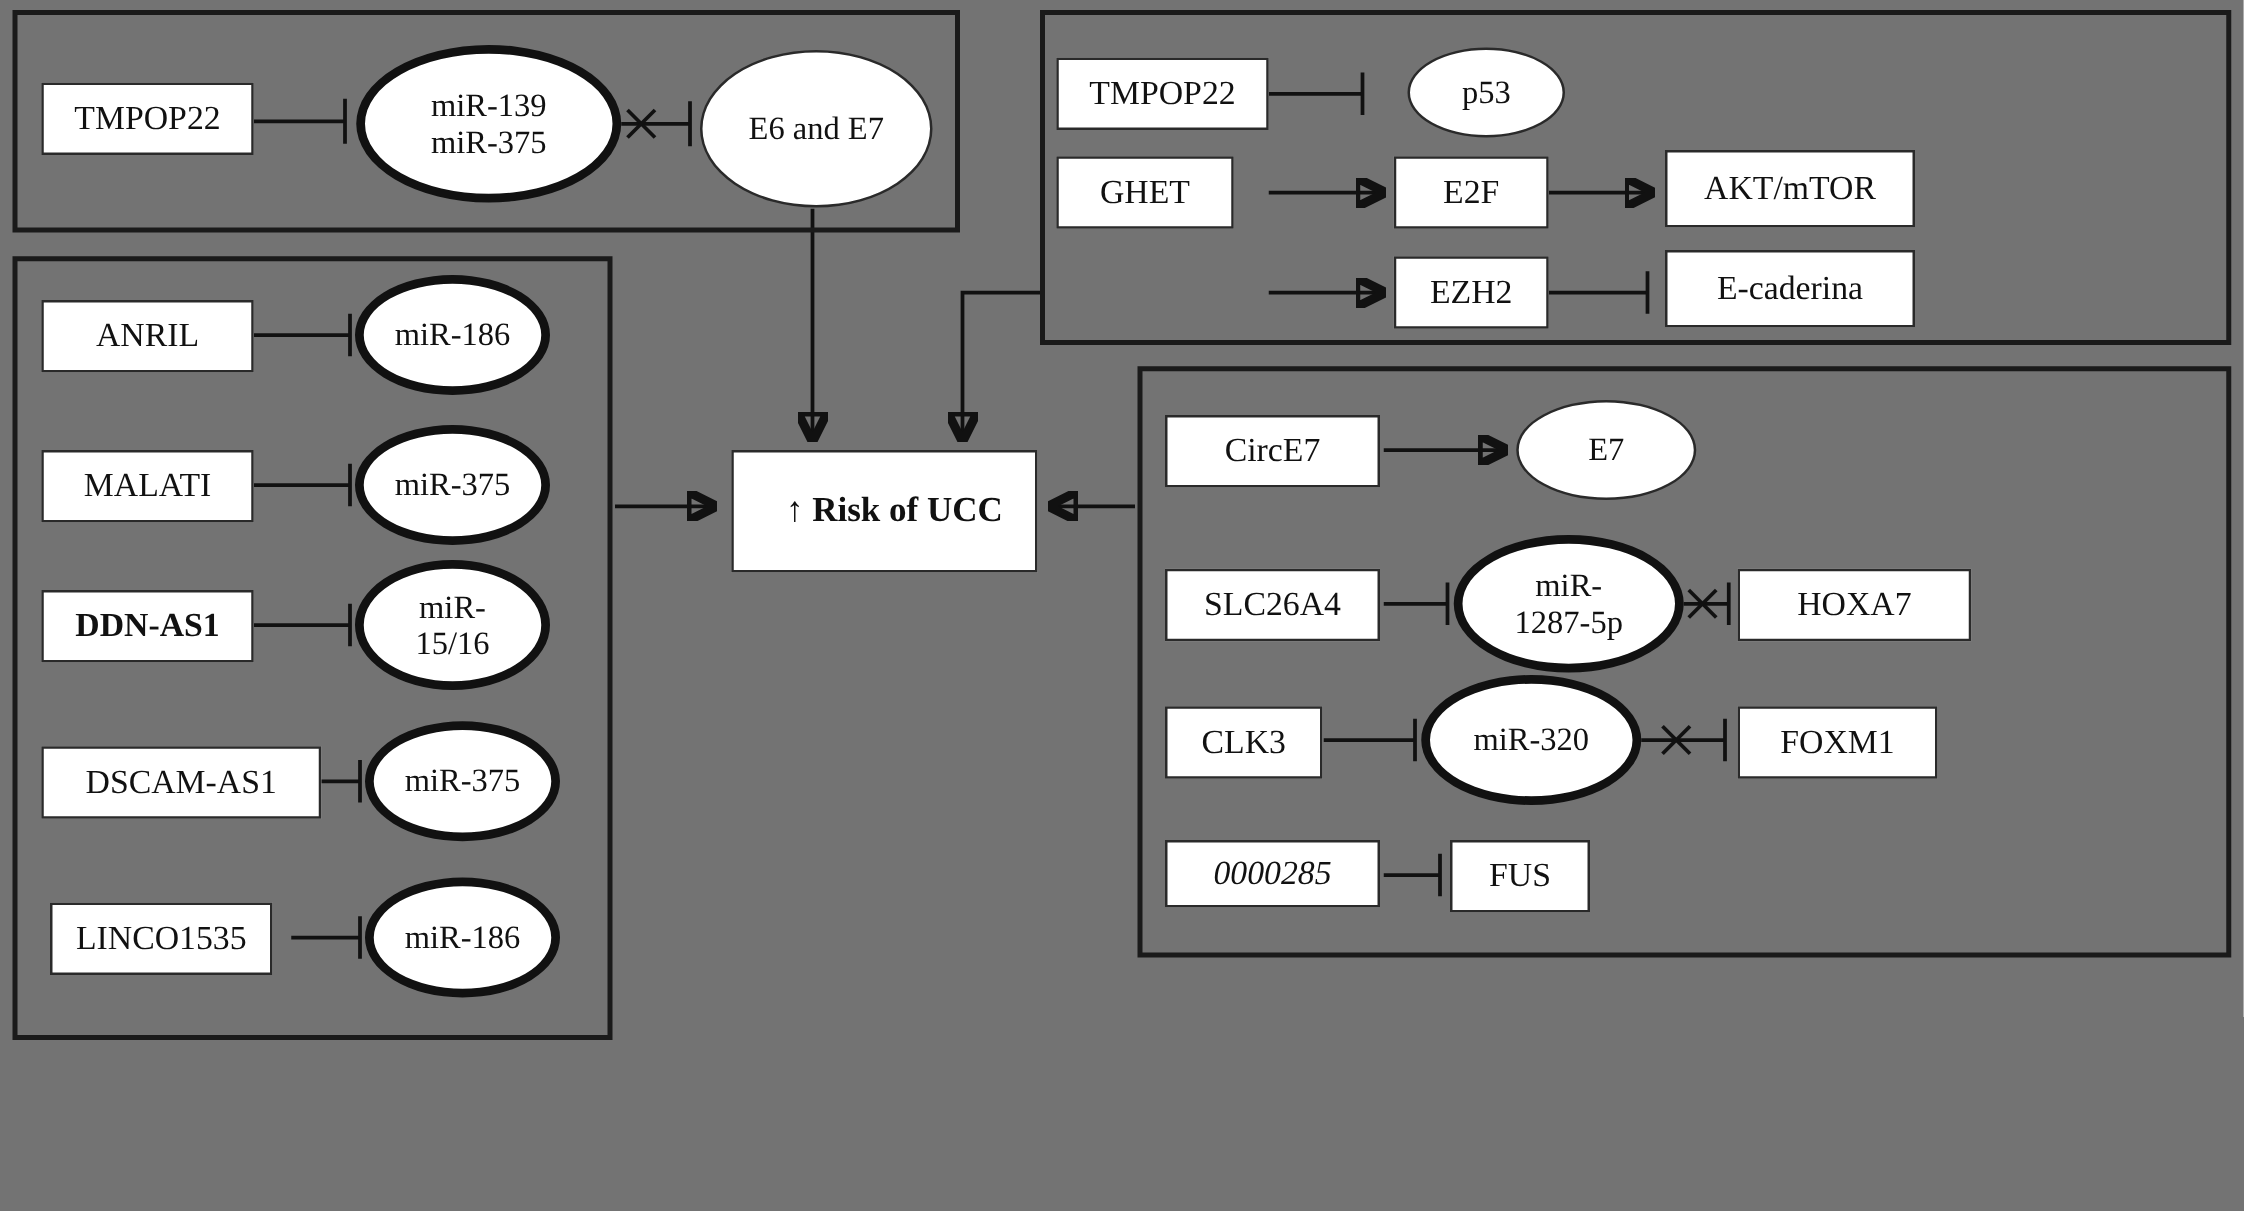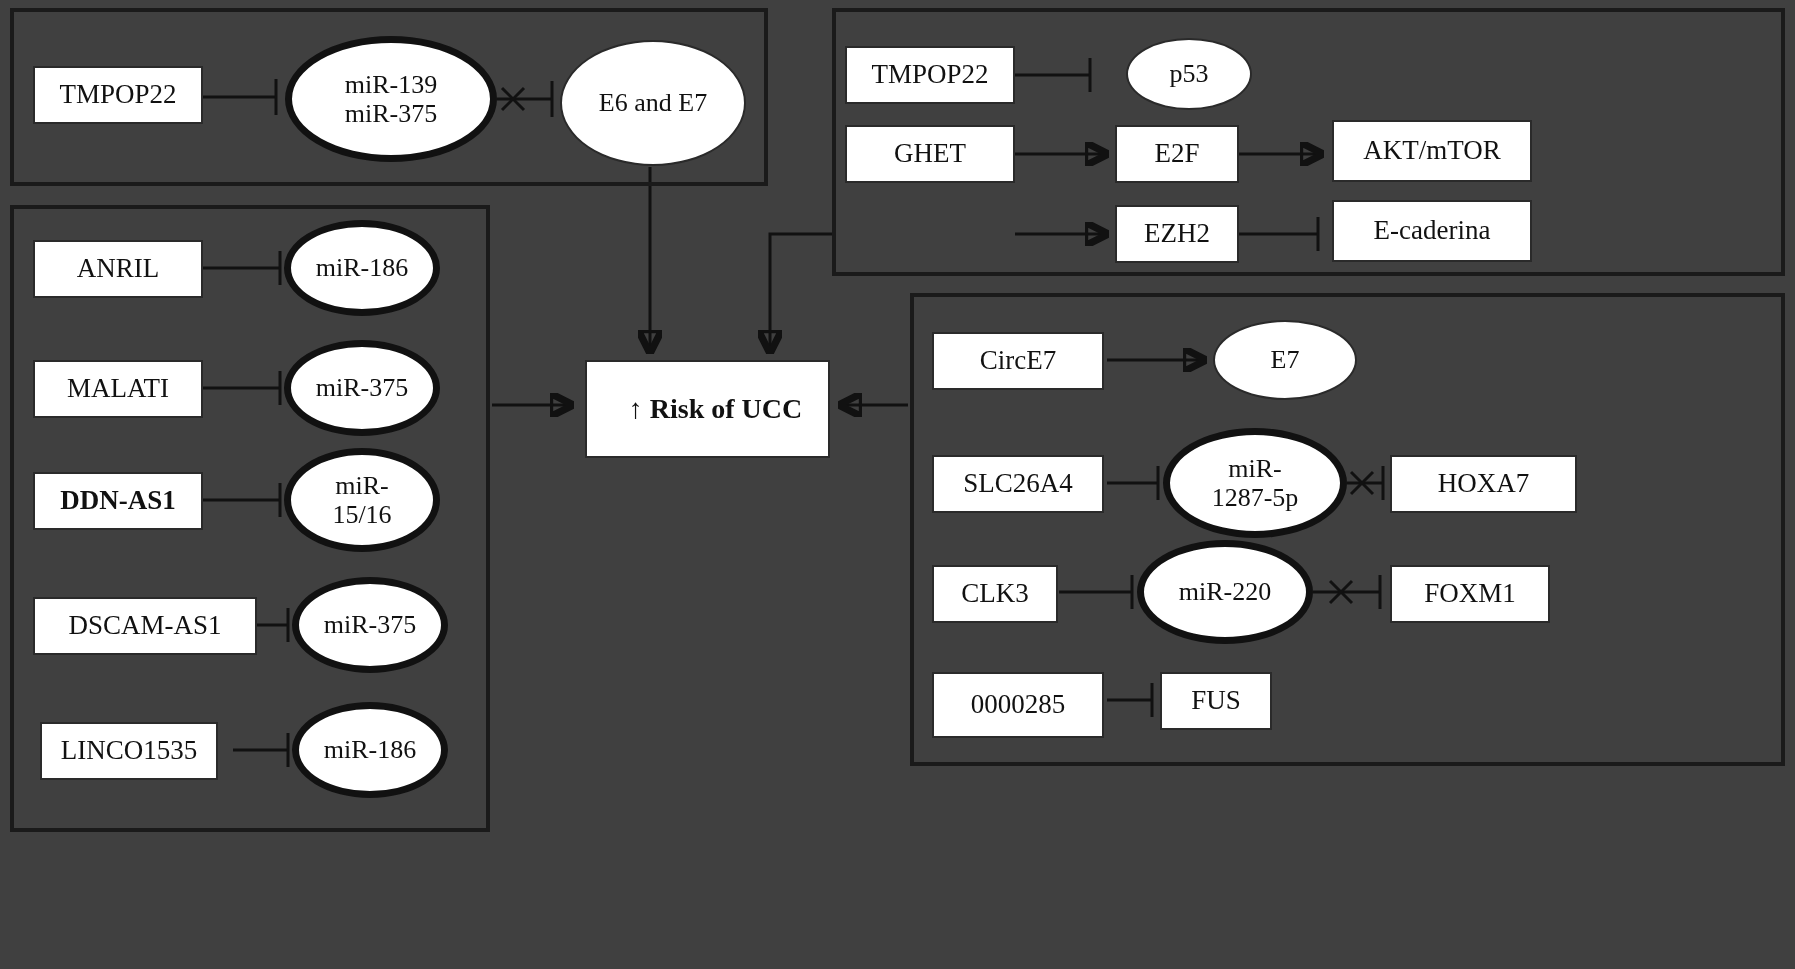--- a/index.html
+++ b/index.html
@@ -1,19 +1,19 @@
 <!DOCTYPE html>
 <html><head>
 <meta charset="utf-8">
 <style>
   html,body{margin:0;padding:0;background:#ffffff;}
   #stage{
     position:relative;
     width:1795px;height:969px;
-    background:#404040;
+    background:#737373;
     font-family:"Liberation Serif", serif;
     color:#111;
     overflow:hidden;
   }
   .abs{position:absolute;box-sizing:border-box;}
   .panel{
     border:4px solid #1a1a1a;
     background:transparent;
   }
   .rect-node{
@@ -181,37 +181,37 @@
   <div class="abs rect-node" style="left:40px;top:722px;width:178px;height:58px;">LINCO1535</div>
   <div class="abs ellipse-node thick" style="left:292px;top:702px;width:156px;height:96px;">miR-186</div>
 
   <div class="abs center-box" style="left:585px;top:360px;width:245px;height:98px;">↑ Risk of UCC</div>
 
   <div class="abs panel" style="left:832px;top:8px;width:953px;height:268px;"></div>
 
   <div class="abs rect-node" style="left:845px;top:46px;width:170px;height:58px;">TMPOP22</div>
   <div class="abs ellipse-node thin" style="left:1126px;top:38px;width:126px;height:72px;">p53</div>
 
-  <div class="abs rect-node" style="left:845px;top:125px;width:170px;height:58px;">GHET</div>
+  <div class="abs rect-node" style="left:845px;top:125px;width:142px;height:58px;">GHET</div>
   <div class="abs rect-node" style="left:1115px;top:125px;width:124px;height:58px;">E2F</div>
   <div class="abs rect-node" style="left:1332px;top:120px;width:200px;height:62px;">AKT/mTOR</div>
 
   <div class="abs rect-node" style="left:1115px;top:205px;width:124px;height:58px;text-align:right;">EZH2</div>
   <div class="abs rect-node" style="left:1332px;top:200px;width:200px;height:62px;">E-caderina</div>
 
   <div class="abs panel" style="left:910px;top:293px;width:875px;height:473px;"></div>
 
   <div class="abs rect-node" style="left:932px;top:332px;width:172px;height:58px;">CircE7</div>
   <div class="abs ellipse-node thin" style="left:1213px;top:320px;width:144px;height:80px;">E7</div>
 
   <div class="abs rect-node" style="left:932px;top:455px;width:172px;height:58px;">SLC26A4</div>
   <div class="abs ellipse-node thick" style="left:1163px;top:428px;width:184px;height:110px;">miR-
 1287-5p</div>
   <div class="abs rect-node" style="left:1390px;top:455px;width:187px;height:58px;">HOXA7</div>
 
   <div class="abs rect-node" style="left:932px;top:565px;width:126px;height:58px;">CLK3</div>
-  <div class="abs ellipse-node thick" style="left:1137px;top:540px;width:176px;height:104px;">miR-220</div>
+  <div class="abs ellipse-node thick" style="left:1137px;top:540px;width:176px;height:104px;">miR-320</div>
   <div class="abs rect-node" style="left:1390px;top:565px;width:160px;height:58px;">FOXM1</div>
 
-  <div class="abs rect-node" style="left:932px;top:672px;width:172px;height:66px;">0000285</div>
+  <div class="abs rect-node" style="left:932px;top:672px;width:172px;height:54px;font-style:italic;">0000285</div>
   <div class="abs rect-node" style="left:1160px;top:672px;width:112px;height:58px;">FUS</div>
 
 </div>
 
 </body></html>

